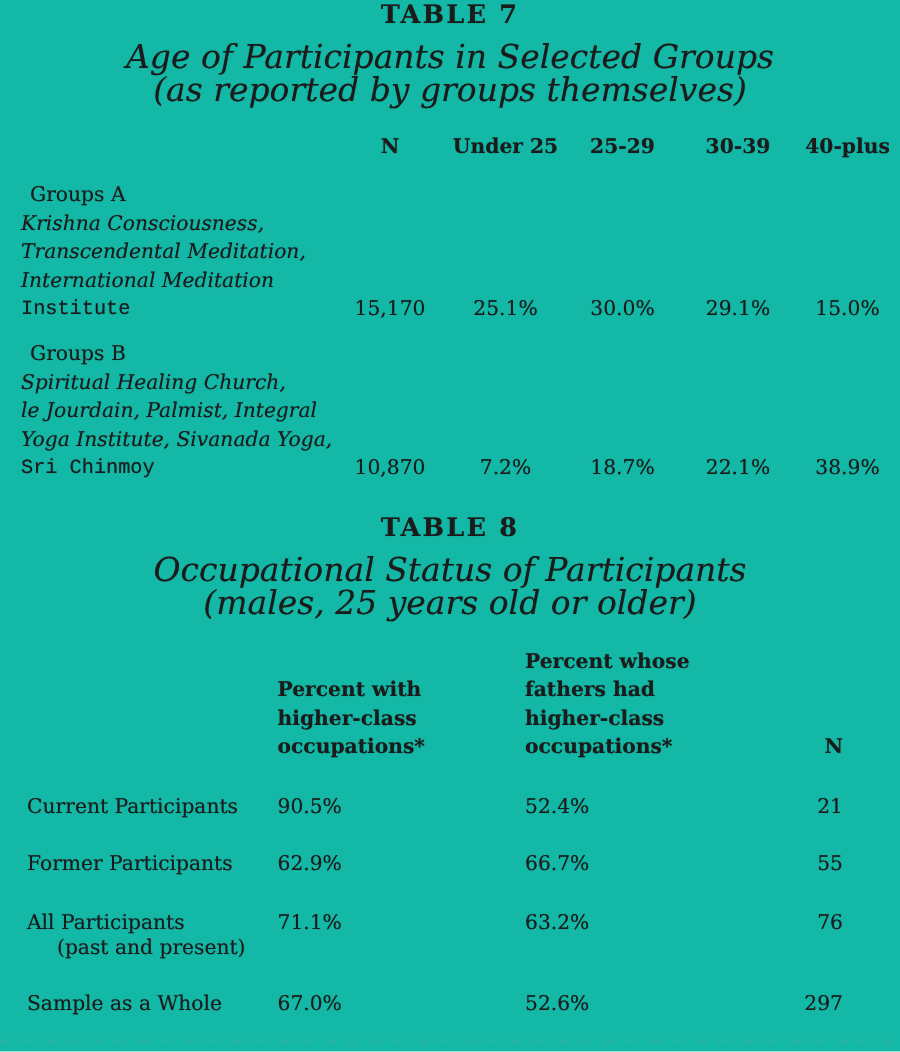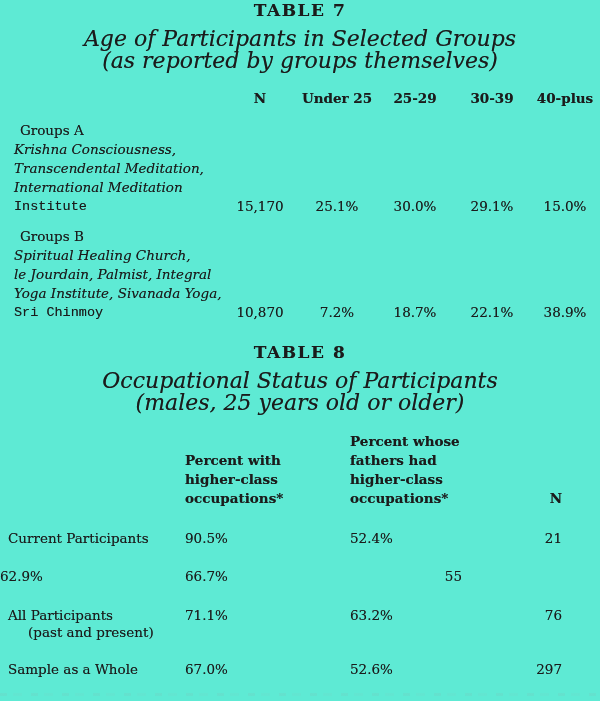--- a/index.html
+++ b/index.html
@@ -1,21 +1,21 @@
 <!DOCTYPE html>
 <html><head>
 <meta charset="utf-8">
 <style>
   * { margin: 0; padding: 0; box-sizing: border-box; }
   html, body { background: #ffffff; }
   body { width: 600px; height: 701px; overflow: hidden; }
   .page {
     position: relative;
     width: 600px; height: 701px;
-    background: #5eead4;
+    background: #14b8a6;
     color: #1b1b1b;
     font-family: "DejaVu Serif", "Liberation Serif", serif;
     font-size: 13.5px;
     text-shadow: 0 0 0.5px rgba(27,27,27,0.55);
     overflow: hidden;
   }
 
   
   .tbl-title {
     text-align: center;
@@ -50,21 +50,21 @@
   
   .t8-grid {
     display: grid;
     grid-template-columns: 185px 165px 150px 100px;
   }
   .t8-grid .c2, .t8-grid .c3 { text-align: left; }
   .t8-grid .c4 { text-align: right; padding-right: 38px; }
   .t8-header { margin-top: 18px; align-items: end; font-weight: bold; line-height: 19px; }
   .t8-header .hline { display: block; }
   .t8-row { line-height: 17px; }
-  .t8-row .label { padding-left: 8px; }
+  .t8-row .label { padding-left: 18px; }
   .t8-row .label2 { padding-left: 20px; line-height: 16px; }
 
   
   .mt8  { margin-top: 8px; }
   .mt11 { margin-top: 11px; }
   .mt14 { margin-top: 14px; }
   .mt20 { margin-top: 20px; }
   .mt21 { margin-top: 21px; }
   .mt22 { margin-top: 22px; }
 
@@ -153,20 +153,21 @@
     </div>
 
     <div class="t8-grid t8-row mt22">
       <div class="label">Current Participants</div>
       <div class="c2">90.5%</div>
       <div class="c3">52.4%</div>
       <div class="c4">21</div>
     </div>
 
     <div class="t8-grid t8-row mt21">
+      <div class="label">Former Participants</div>
       <div class="c2">62.9%</div>
       <div class="c3">66.7%</div>
       <div class="c4">55</div>
     </div>
 
     <div class="t8-grid t8-row mt22">
       <div class="label">
         <span style="display:block">All Participants</span>
         <span class="label2" style="display:block">(past and present)</span>
       </div>

